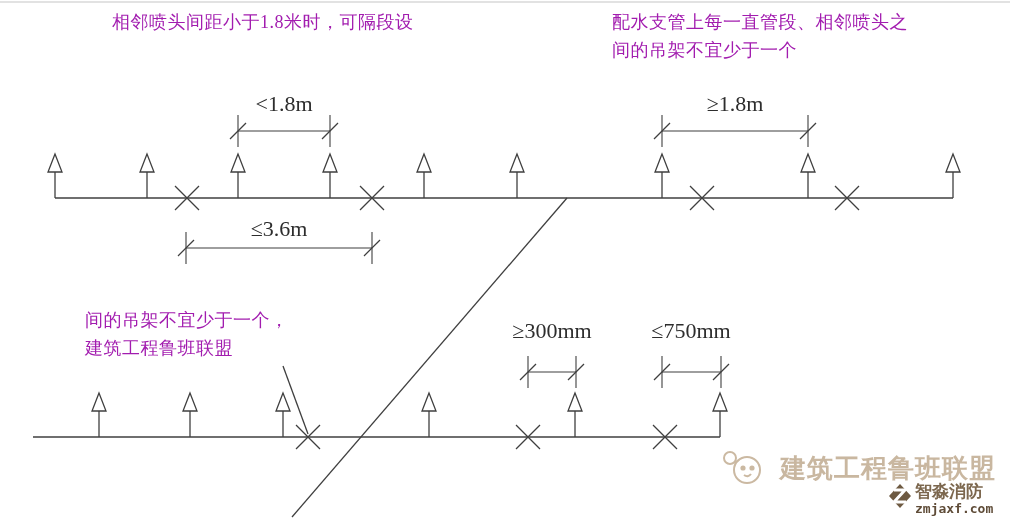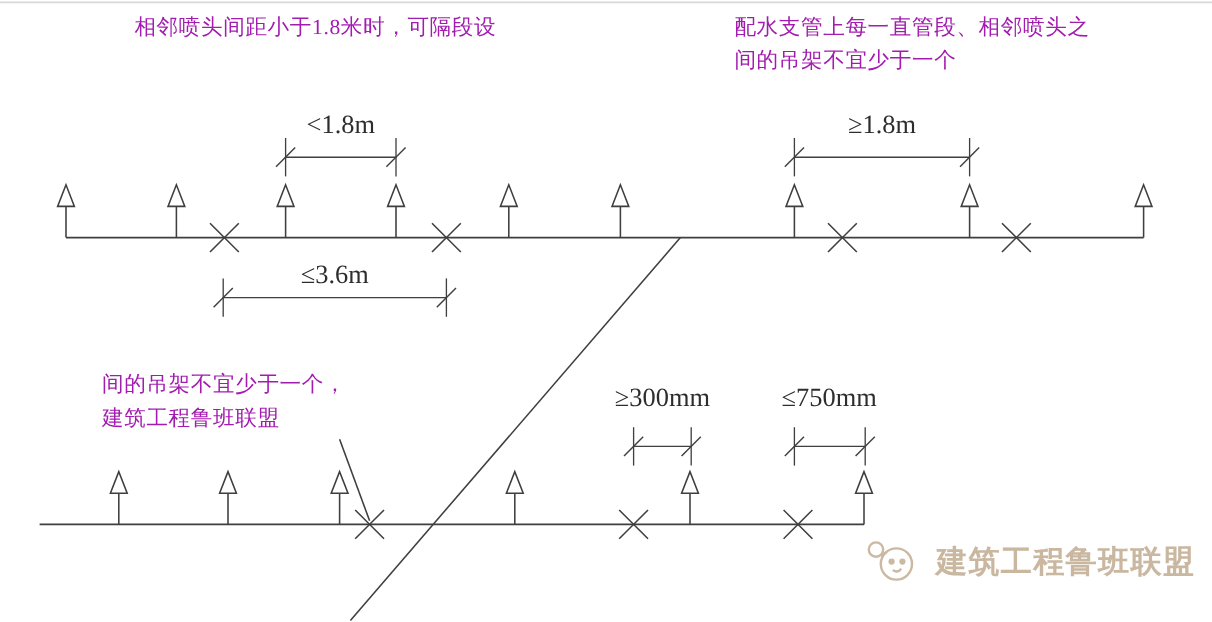--- a/index.html
+++ b/index.html
@@ -156,14 +156,24 @@
         <circle cx="10" cy="10" r="6"></circle>
         <path d="M14 15 L19 12"></path>
         <circle cx="23" cy="20" r="1.6" fill="#cbb9a2"></circle>
         <circle cx="32" cy="20" r="1.6" fill="#cbb9a2"></circle>
         <path d="M24 27 Q28 30 31 26"></path>
       </g>
     </svg>
     <span class="brand">建筑工程鲁班联盟</span>
   </div>
 
+  <div class="sublogo">
+    <svg width="24" height="26" viewBox="0 0 24 26">
+      <polygon points="12,1 23,13 12,25 1,13" fill="#6e5a42"></polygon>
+      <polyline points="6,7 17,7 6,19 18,19" fill="none" stroke="#ffffff" stroke-width="3"></polyline>
+    </svg>
+    <div class="subtext">
+      <div class="sub-brand">智淼消防</div>
+      <div class="website">zmjaxf.com</div>
+    </div>
+  </div>
 
 </div>
 
 </body></html>

